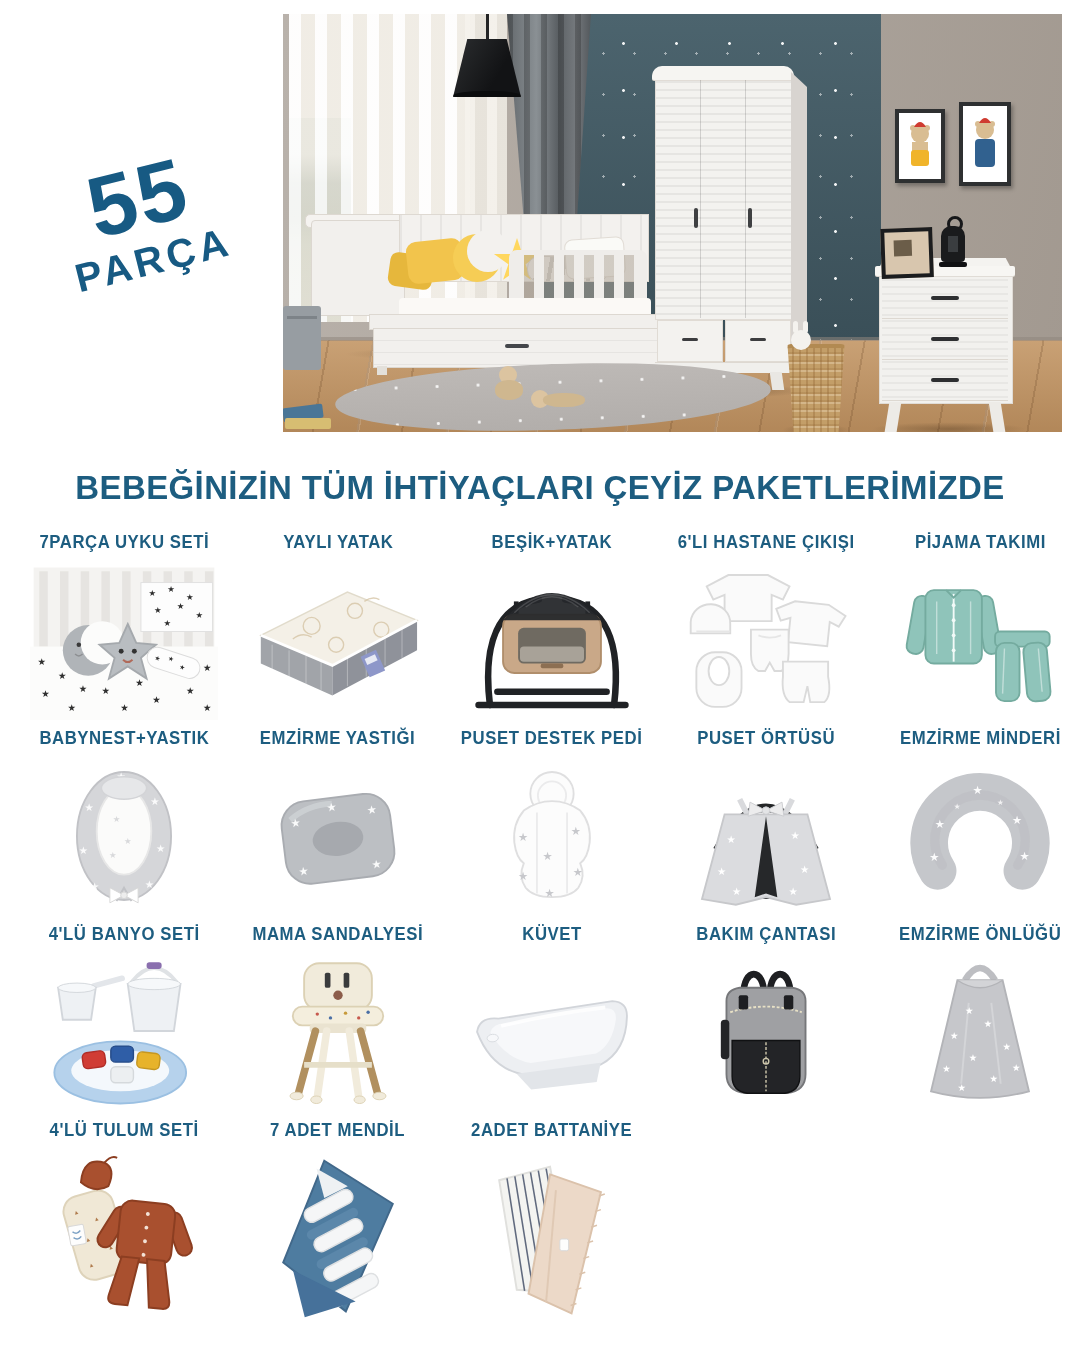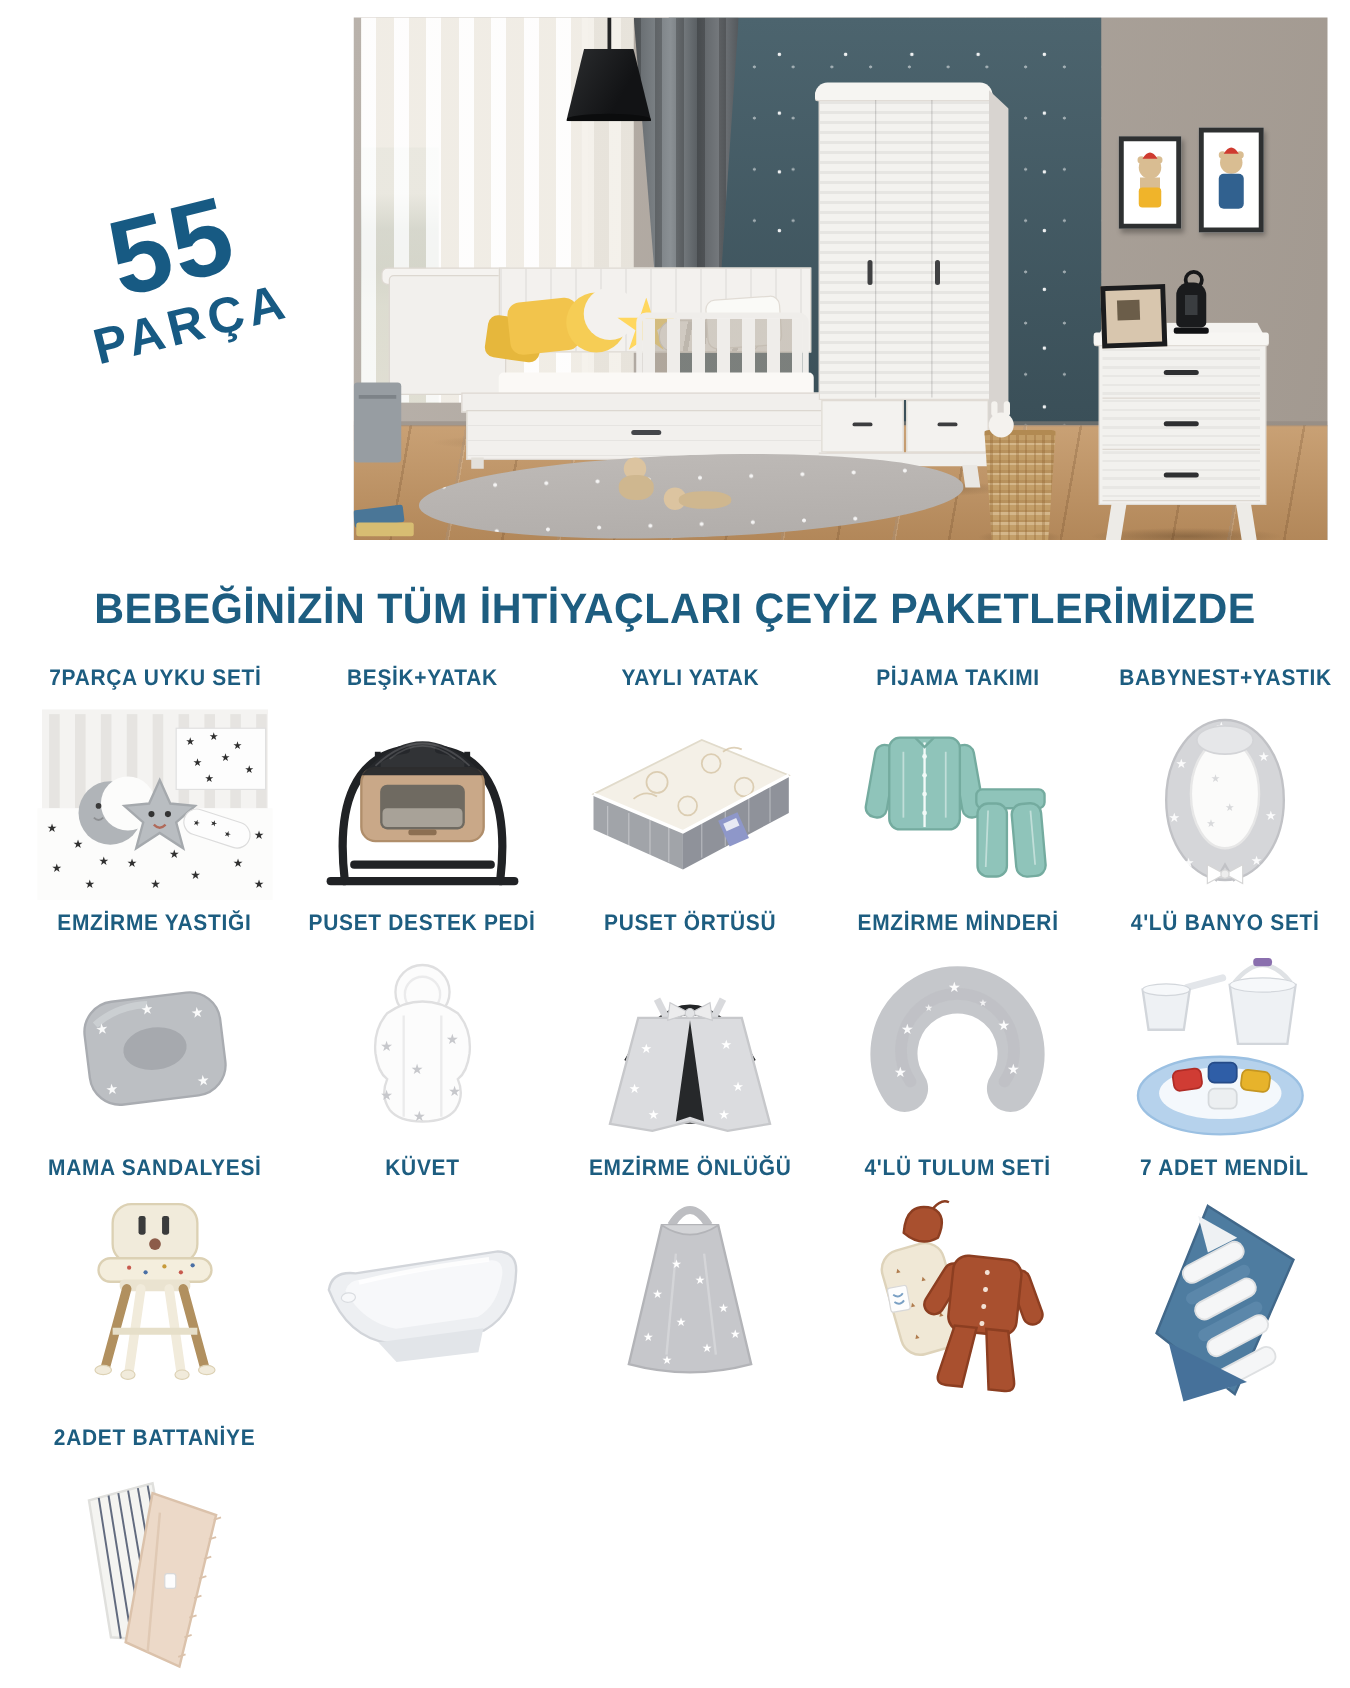--- a/index.html
+++ b/index.html
@@ -350,43 +350,20 @@
                 <text x="132" y="112">★</text>
                 <text x="146" y="108">★</text>
                 <text x="160" y="113">★</text>
               </g>
           </g>
         </svg>
       </div>
     </div>
 
     <div class="cell">
-      <div class="plabel">BEŞİK+YATAK</div>
-      <div class="pimg">
-        <svg width="196" height="160" viewBox="0 0 200 170">
-          <g stroke="#202225" stroke-width="7" fill="none" stroke-linecap="round">
-            <path d="M34,154 C26,86 44,48 86,42"></path>
-            <path d="M166,154 C174,86 156,48 114,42"></path>
-            <line x1="22" y1="154" x2="178" y2="154"></line>
-            <line x1="42" y1="140" x2="158" y2="140"></line>
-          </g>
-          <line x1="62" y1="44" x2="62" y2="66" stroke="#202225" stroke-width="5"></line>
-          <line x1="138" y1="44" x2="138" y2="66" stroke="#202225" stroke-width="5"></line>
-          <rect x="48" y="58" width="104" height="62" rx="12" fill="#c9a888" stroke="#b08e6b" stroke-width="2"></rect>
-          <rect x="64" y="72" width="72" height="38" rx="6" fill="#6f6a61"></rect>
-          <rect x="66" y="92" width="68" height="16" rx="4" fill="#a8a298"></rect>
-          <path d="M48,64 Q100,6 152,64 Z" fill="#26282b" opacity=".95"></path>
-          <path d="M60,56 Q100,18 140,56" stroke="rgba(255,255,255,.16)" stroke-width="1.5" fill="none"></path>
-          <path d="M72,50 Q100,28 128,50" stroke="rgba(255,255,255,.14)" stroke-width="1.5" fill="none"></path>
-          <rect x="88" y="110" width="24" height="5" rx="2" fill="#8c6f52"></rect>
-        </svg>
-      </div>
-    </div>
-
-    <div class="cell">
       <div class="plabel">YAYLI YATAK</div>
       <div class="pimg">
         <svg width="196" height="160" viewBox="0 0 200 170">
           <polygon points="18,80 110,34 184,64 94,112" fill="#f4f0e7" stroke="#e1dbcb" stroke-width="1.5"></polygon>
           <g fill="none" stroke="#d6c5a6" stroke-width="1.5" opacity=".8">
             <circle cx="72" cy="70" r="9"></circle>
               <circle cx="118" cy="54" r="8"></circle>
               <circle cx="98" cy="90" r="8"></circle>
               <circle cx="146" cy="74" r="8"></circle>
             <path d="M52,84 q10,-8 20,-2"></path>
@@ -406,20 +383,63 @@
           </g>
           <polyline points="18,80 94,112 184,64" fill="none" stroke="#ffffff" stroke-width="3"></polyline>
           <g transform="rotate(-24 137 110)">
               <rect x="128" y="98" width="18" height="24" fill="#8e97c9"></rect>
               <rect x="131" y="102" width="12" height="7" fill="#e8eaf4"></rect>
             </g>
         </svg>
       </div>
     </div>
 
+    <div class="cell">
+      <div class="plabel">BEŞİK+YATAK</div>
+      <div class="pimg">
+        <svg width="196" height="160" viewBox="0 0 200 170">
+          <g stroke="#202225" stroke-width="7" fill="none" stroke-linecap="round">
+            <path d="M34,154 C26,86 44,48 86,42"></path>
+            <path d="M166,154 C174,86 156,48 114,42"></path>
+            <line x1="22" y1="154" x2="178" y2="154"></line>
+            <line x1="42" y1="140" x2="158" y2="140"></line>
+          </g>
+          <line x1="62" y1="44" x2="62" y2="66" stroke="#202225" stroke-width="5"></line>
+          <line x1="138" y1="44" x2="138" y2="66" stroke="#202225" stroke-width="5"></line>
+          <rect x="48" y="58" width="104" height="62" rx="12" fill="#c9a888" stroke="#b08e6b" stroke-width="2"></rect>
+          <rect x="64" y="72" width="72" height="38" rx="6" fill="#6f6a61"></rect>
+          <rect x="66" y="92" width="68" height="16" rx="4" fill="#a8a298"></rect>
+          <path d="M48,64 Q100,6 152,64 Z" fill="#26282b" opacity=".95"></path>
+          <path d="M60,56 Q100,18 140,56" stroke="rgba(255,255,255,.16)" stroke-width="1.5" fill="none"></path>
+          <path d="M72,50 Q100,28 128,50" stroke="rgba(255,255,255,.14)" stroke-width="1.5" fill="none"></path>
+          <rect x="88" y="110" width="24" height="5" rx="2" fill="#8c6f52"></rect>
+        </svg>
+      </div>
+    </div>
+
+    <div class="cell">
+      <div class="plabel">6'LI HASTANE ÇIKIŞI</div>
+      <div class="pimg">
+        <svg width="196" height="160" viewBox="0 0 200 170">
+          <g fill="#fafafa" stroke="#dadada" stroke-width="2">
+            <path d="M60,16 h42 l23,12 -7,14 -12,-5 v28 h-50 v-28 l-12,5 -7,-14 z"></path>
+            <path d="M20,66 a21,20 0 0 1 42,2 v10 h-42 z"></path>
+            <g transform="rotate(6 150 72)">
+                <path d="M128,46 h36 l19,10 -6,12 -10,-4 v26 h-42 v-26 l-10,4 -6,-12 z"></path>
+              </g>
+            <path d="M84,74 h40 v26 q0,14 -8,18 h-7 l-5,-9 -5,9 h-7 q-8,-4 -8,-18 z"></path>
+            <rect x="26" y="98" width="48" height="58" rx="20"></rect>
+            <ellipse cx="50" cy="118" rx="11" ry="15" fill="#ffffff"></ellipse>
+            <path d="M118,108 h48 v16 q4,20 -4,27 h-15 l-3,-17 -4,17 h-15 q-9,-7 -7,-27 z"></path>
+          </g>
+          <path d="M26,76 h36" stroke="#e6e6e6" stroke-width="2"></path>
+          <path d="M92,80 q12,5 24,0" stroke="#e6e6e6" stroke-width="2" fill="none"></path>
+        </svg>
+      </div>
+    </div>
 
     <div class="cell">
       <div class="plabel">PİJAMA TAKIMI</div>
       <div class="pimg">
         <svg width="196" height="160" viewBox="0 0 200 170">
           <g fill="#8fc4ba" stroke="#74ab9f" stroke-width="2">
             <rect x="26" y="38" width="18" height="62" rx="8" transform="rotate(10 35 69)"></rect>
             <rect x="100" y="38" width="18" height="62" rx="8" transform="rotate(-10 109 69)"></rect>
             <rect x="42" y="32" width="60" height="78" rx="9"></rect>
             <rect x="116" y="76" width="58" height="16" rx="5"></rect>
@@ -620,20 +640,36 @@
             <path d="M22,78 Q26,62 46,66 L168,58 Q184,60 182,76 Q178,112 150,124 L70,128 Q34,120 22,78 Z" fill="#ecEEf2" fill-opacity=".97" stroke="#d2d5da" stroke-width="2"></path>
             <path d="M36,80 Q40,70 54,72 L162,65 Q172,66 170,78 Q164,104 146,112 L76,116 Q48,108 36,80 Z" fill="#f7f8fa"></path>
             <path d="M60,126 L150,122 L144,142 L74,144 Z" fill="#e2e5e9"></path>
             <path d="M48,74 Q100,66 160,64" stroke="#ffffff" stroke-width="4" fill="none" opacity=".85"></path>
             <ellipse cx="38" cy="86" rx="6" ry="4" fill="#f7f8fa" stroke="#d9dce0"></ellipse>
           </g>
         </svg>
       </div>
     </div>
 
+    <div class="cell">
+      <div class="plabel">BAKIM ÇANTASI</div>
+      <div class="pimg">
+        <svg width="196" height="160" viewBox="0 0 200 170">
+          <path d="M76,46 C76,16 98,16 98,46 M104,46 C104,16 126,16 126,46" stroke="#1e1f22" stroke-width="7" fill="none"></path>
+          <path d="M58,52 q0,-12 14,-14 h56 q14,2 14,14 v78 q0,18 -20,20 h-44 q-20,-2 -20,-20 z" fill="#9fa0a3" stroke="#76777a" stroke-width="2"></path>
+          <path d="M62,64 Q100,52 138,64" stroke="#e8e1c6" stroke-width="2" stroke-dasharray="3 2" fill="none"></path>
+          <rect x="71" y="46" width="10" height="15" rx="2" fill="#1e1f22"></rect>
+          <rect x="119" y="46" width="10" height="15" rx="2" fill="#1e1f22"></rect>
+          <rect x="52" y="72" width="9" height="42" rx="4" fill="#232427"></rect>
+          <path d="M64,94 h72 v38 q0,16 -16,18 h-40 q-16,-2 -16,-18 z" fill="#232427" stroke="#101113" stroke-width="1.5"></path>
+          <line x1="100" y1="96" x2="100" y2="148" stroke="#cfc8ad" stroke-width="1.5" stroke-dasharray="3 2"></line>
+          <circle cx="100" cy="116" r="3" fill="none" stroke="#cfc8ad" stroke-width="1.5"></circle>
+        </svg>
+      </div>
+    </div>
 
     <div class="cell">
       <div class="plabel">EMZİRME ÖNLÜĞÜ</div>
       <div class="pimg">
         <svg width="196" height="160" viewBox="0 0 200 170">
           <path d="M84,30 Q100,4 116,30" stroke="#bdbec2" stroke-width="7" fill="none"></path>
           <path d="M76,30 H124 L152,148 Q100,162 48,148 Z" fill="#c6c7cb" stroke="#b3b4b8" stroke-width="2"></path>
           <path d="M76,30 Q100,46 124,30" fill="#d3d4d7" stroke="#b3b4b8" stroke-width="1.5"></path>
           <path d="M88,54 L80,140 M112,54 L122,140" stroke="#d7d8db" stroke-width="2" opacity=".85"></path>
           <g fill="#ffffff" font-size="10">

